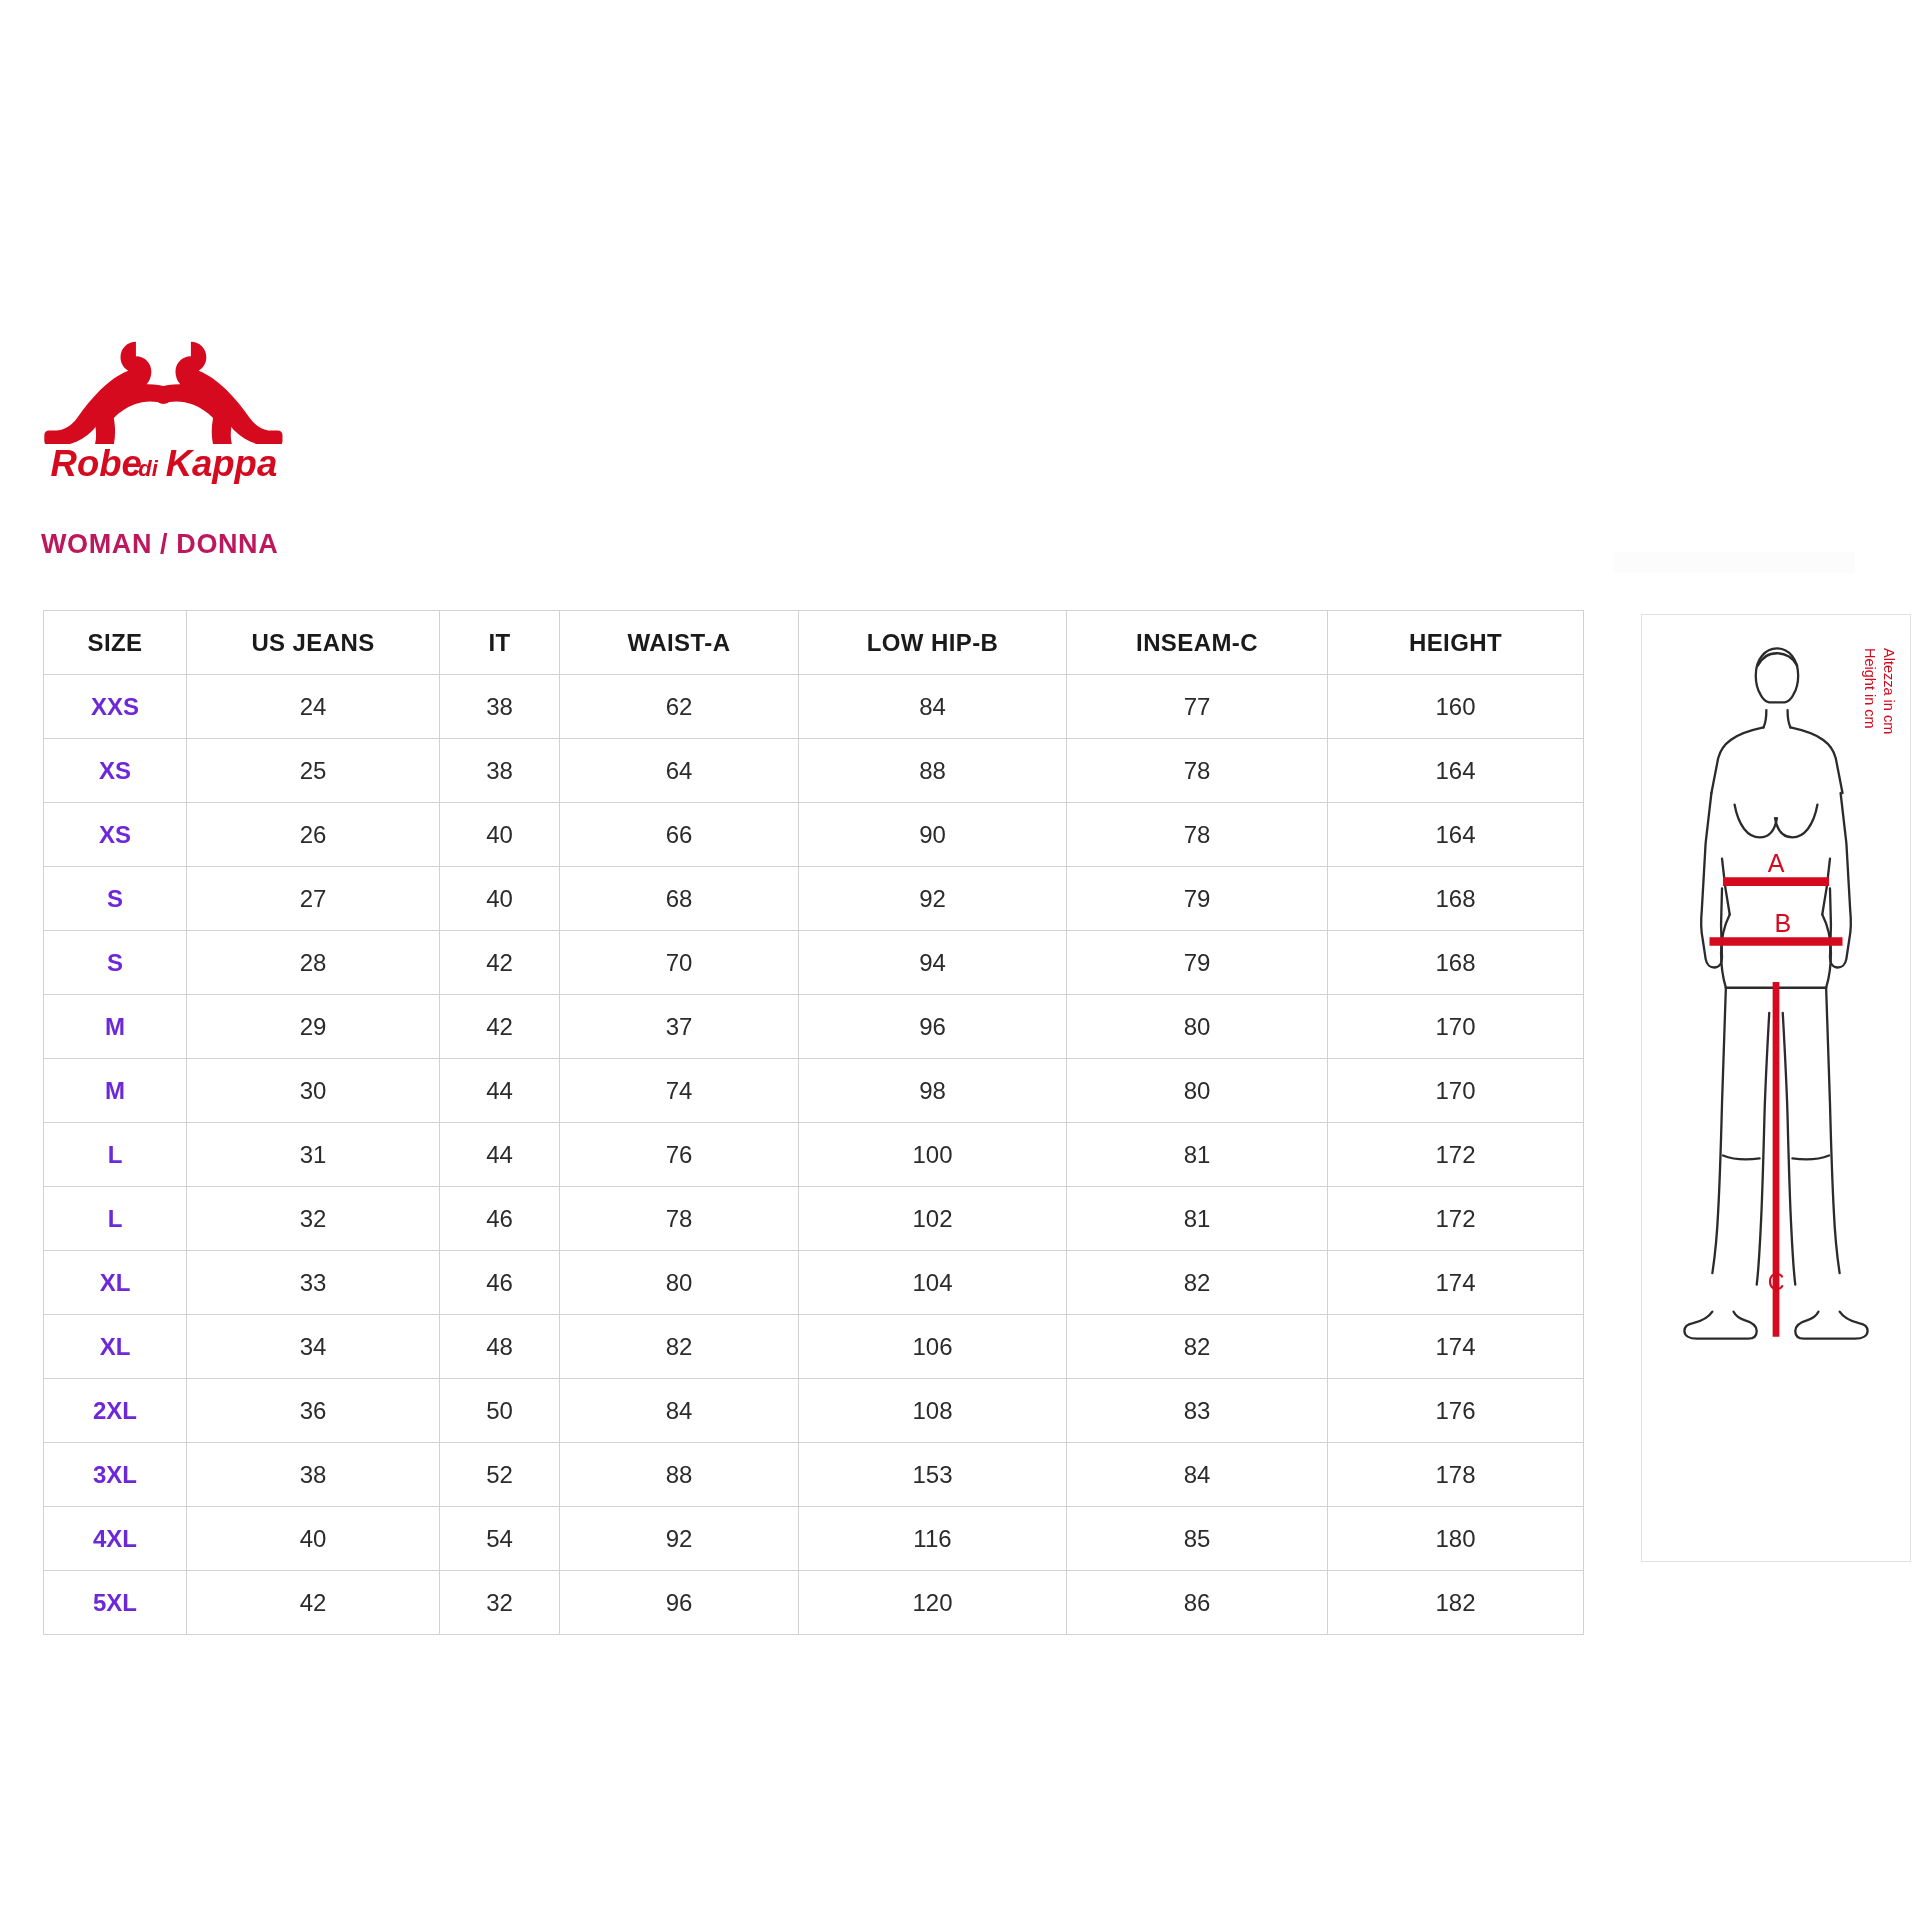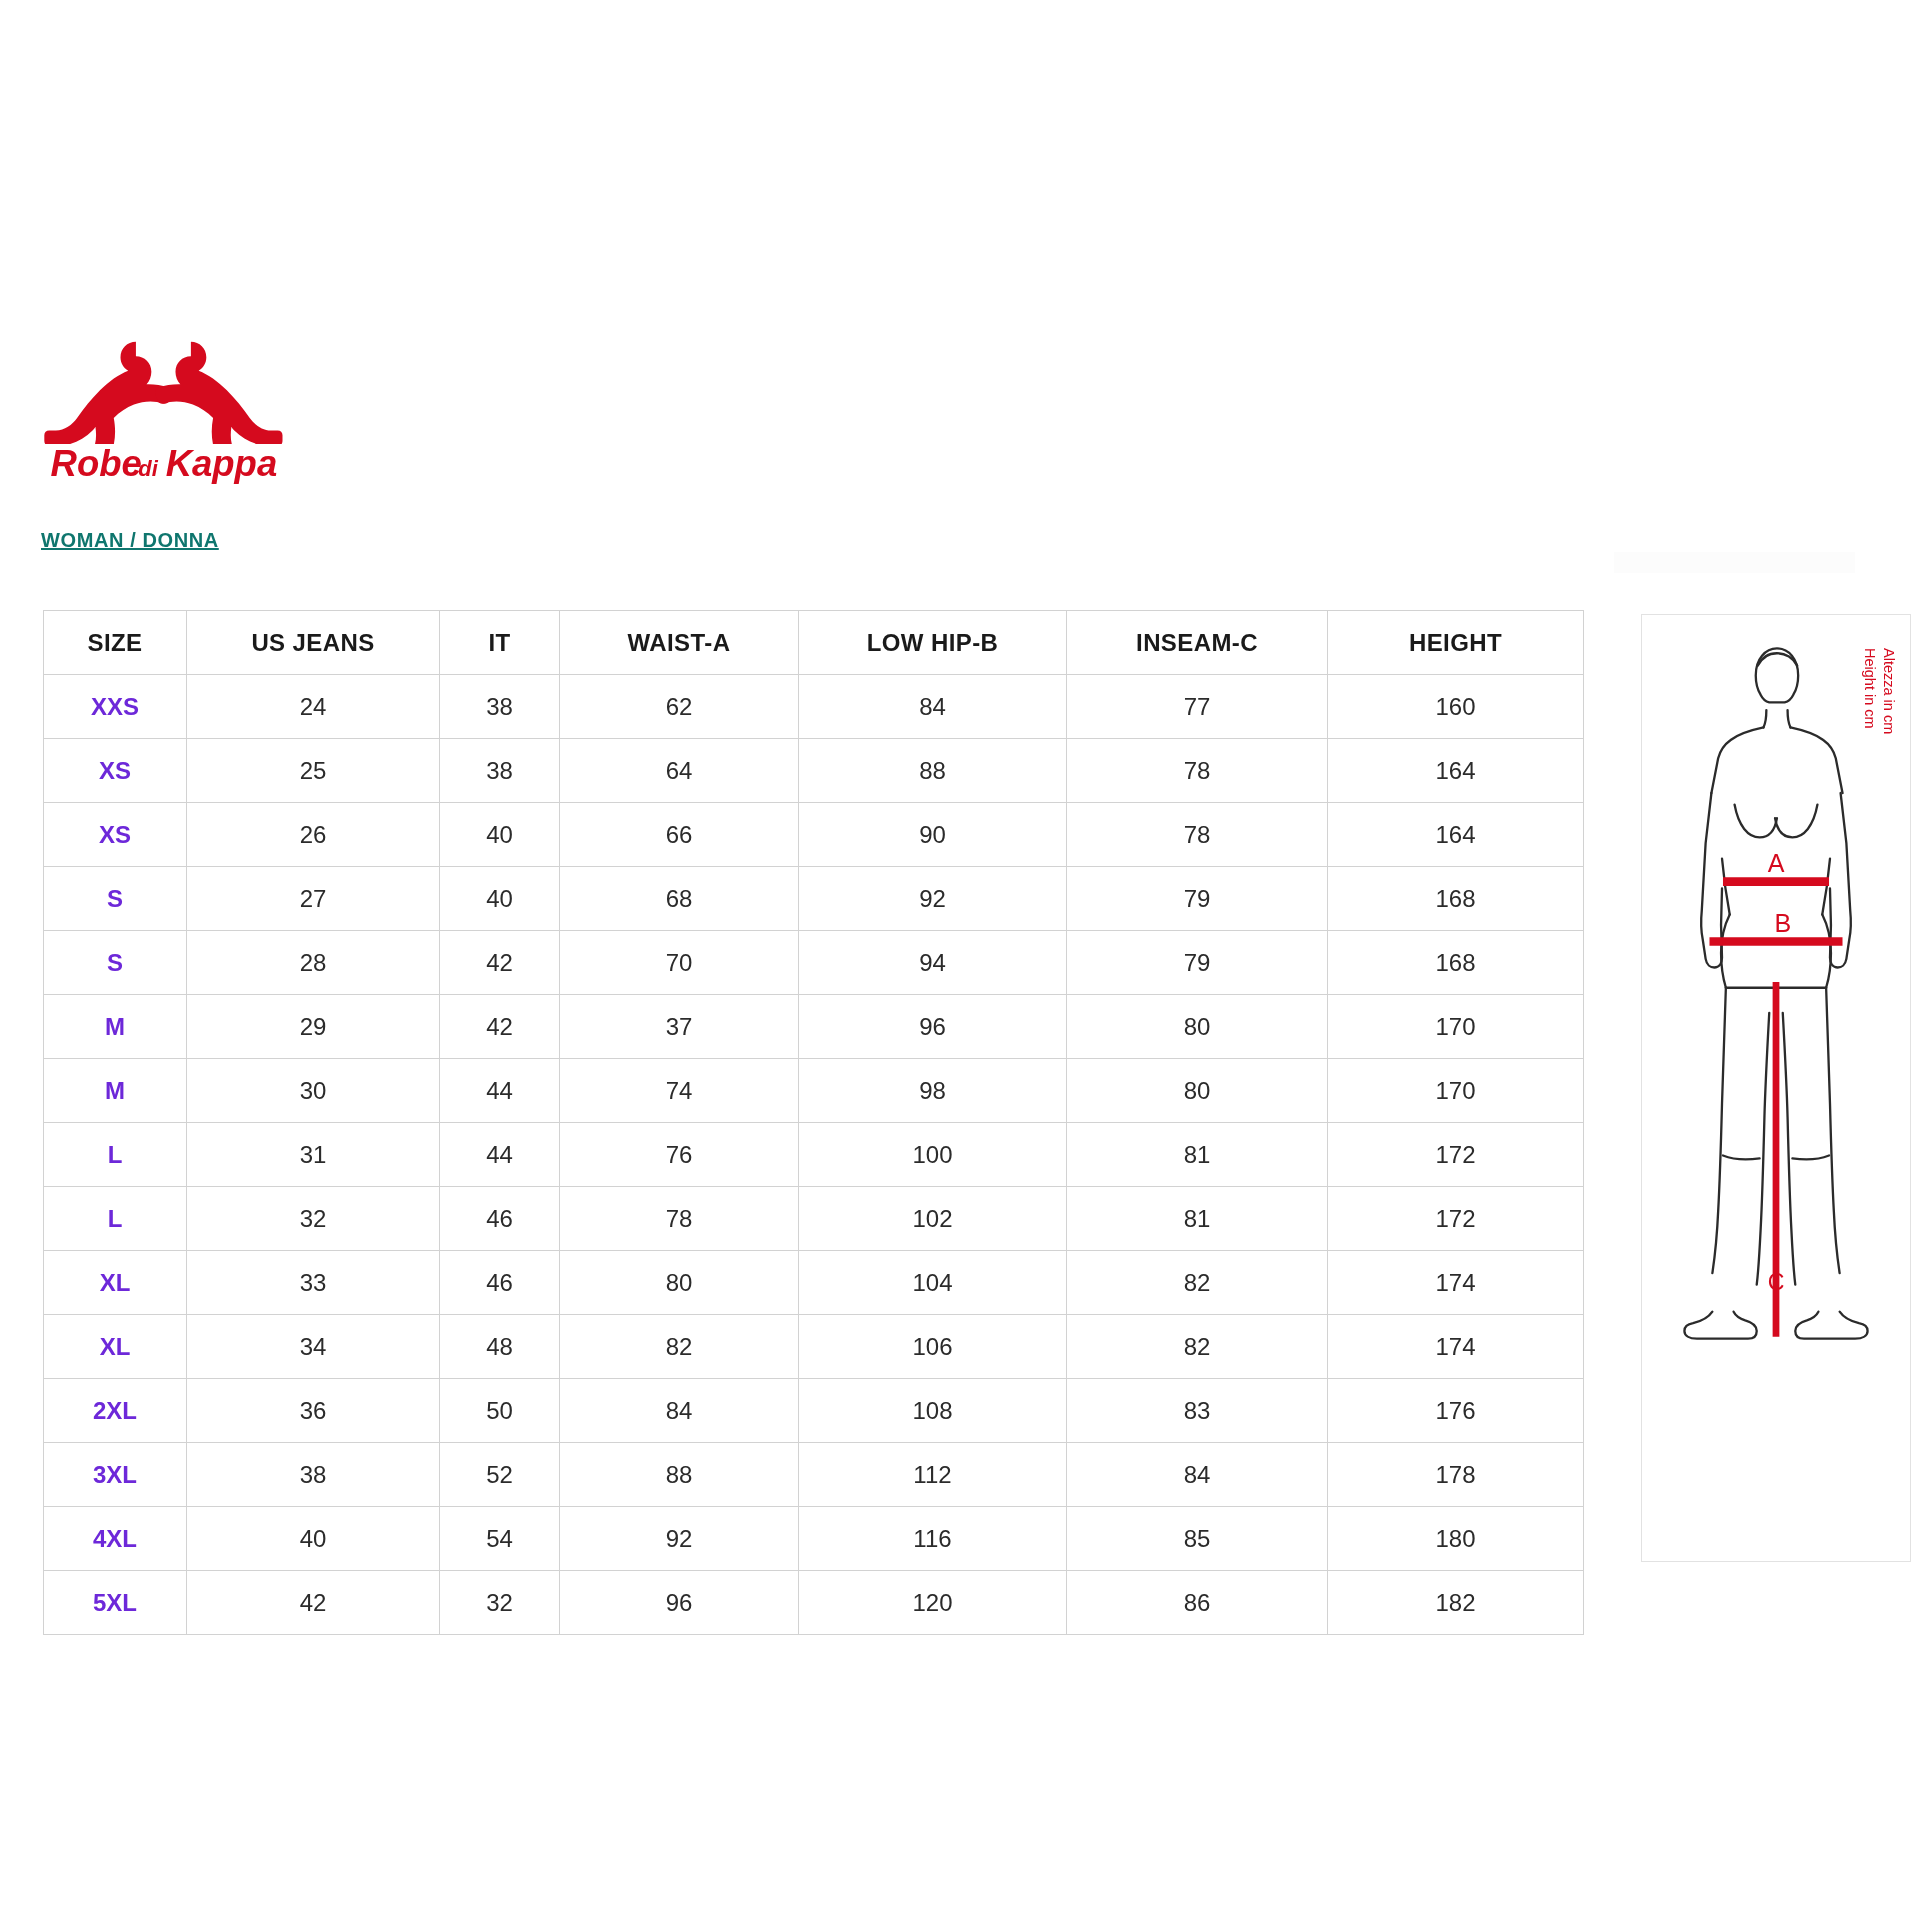--- a/index.html
+++ b/index.html
@@ -37,25 +37,24 @@
     top: 108px;
     width: 280px;
     height: 42px;
   }
 
   
   .title {
     position: absolute;
     left: 25px;
     top: 529px;
-    font-size: 20px;
+    font-size: 27px;
     font-weight: bold;
     letter-spacing: 0.6px;
-    color: #0f766e;
-    text-decoration: underline;
+    color: #be185d;
   }
 
   
   .table-wrap {
     position: absolute;
     left: 27px;
     top: 610px;
     width: 1540px;
   }
   table.size-chart {
@@ -288,21 +287,21 @@
           <td>84</td>
           <td>108</td>
           <td>83</td>
           <td>176</td>
         </tr>
         <tr>
           <td class="size-cell">3XL</td>
           <td>38</td>
           <td>52</td>
           <td>88</td>
-          <td>112</td>
+          <td>153</td>
           <td>84</td>
           <td>178</td>
         </tr>
         <tr>
           <td class="size-cell">4XL</td>
           <td>40</td>
           <td>54</td>
           <td>92</td>
           <td>116</td>
           <td>85</td>

